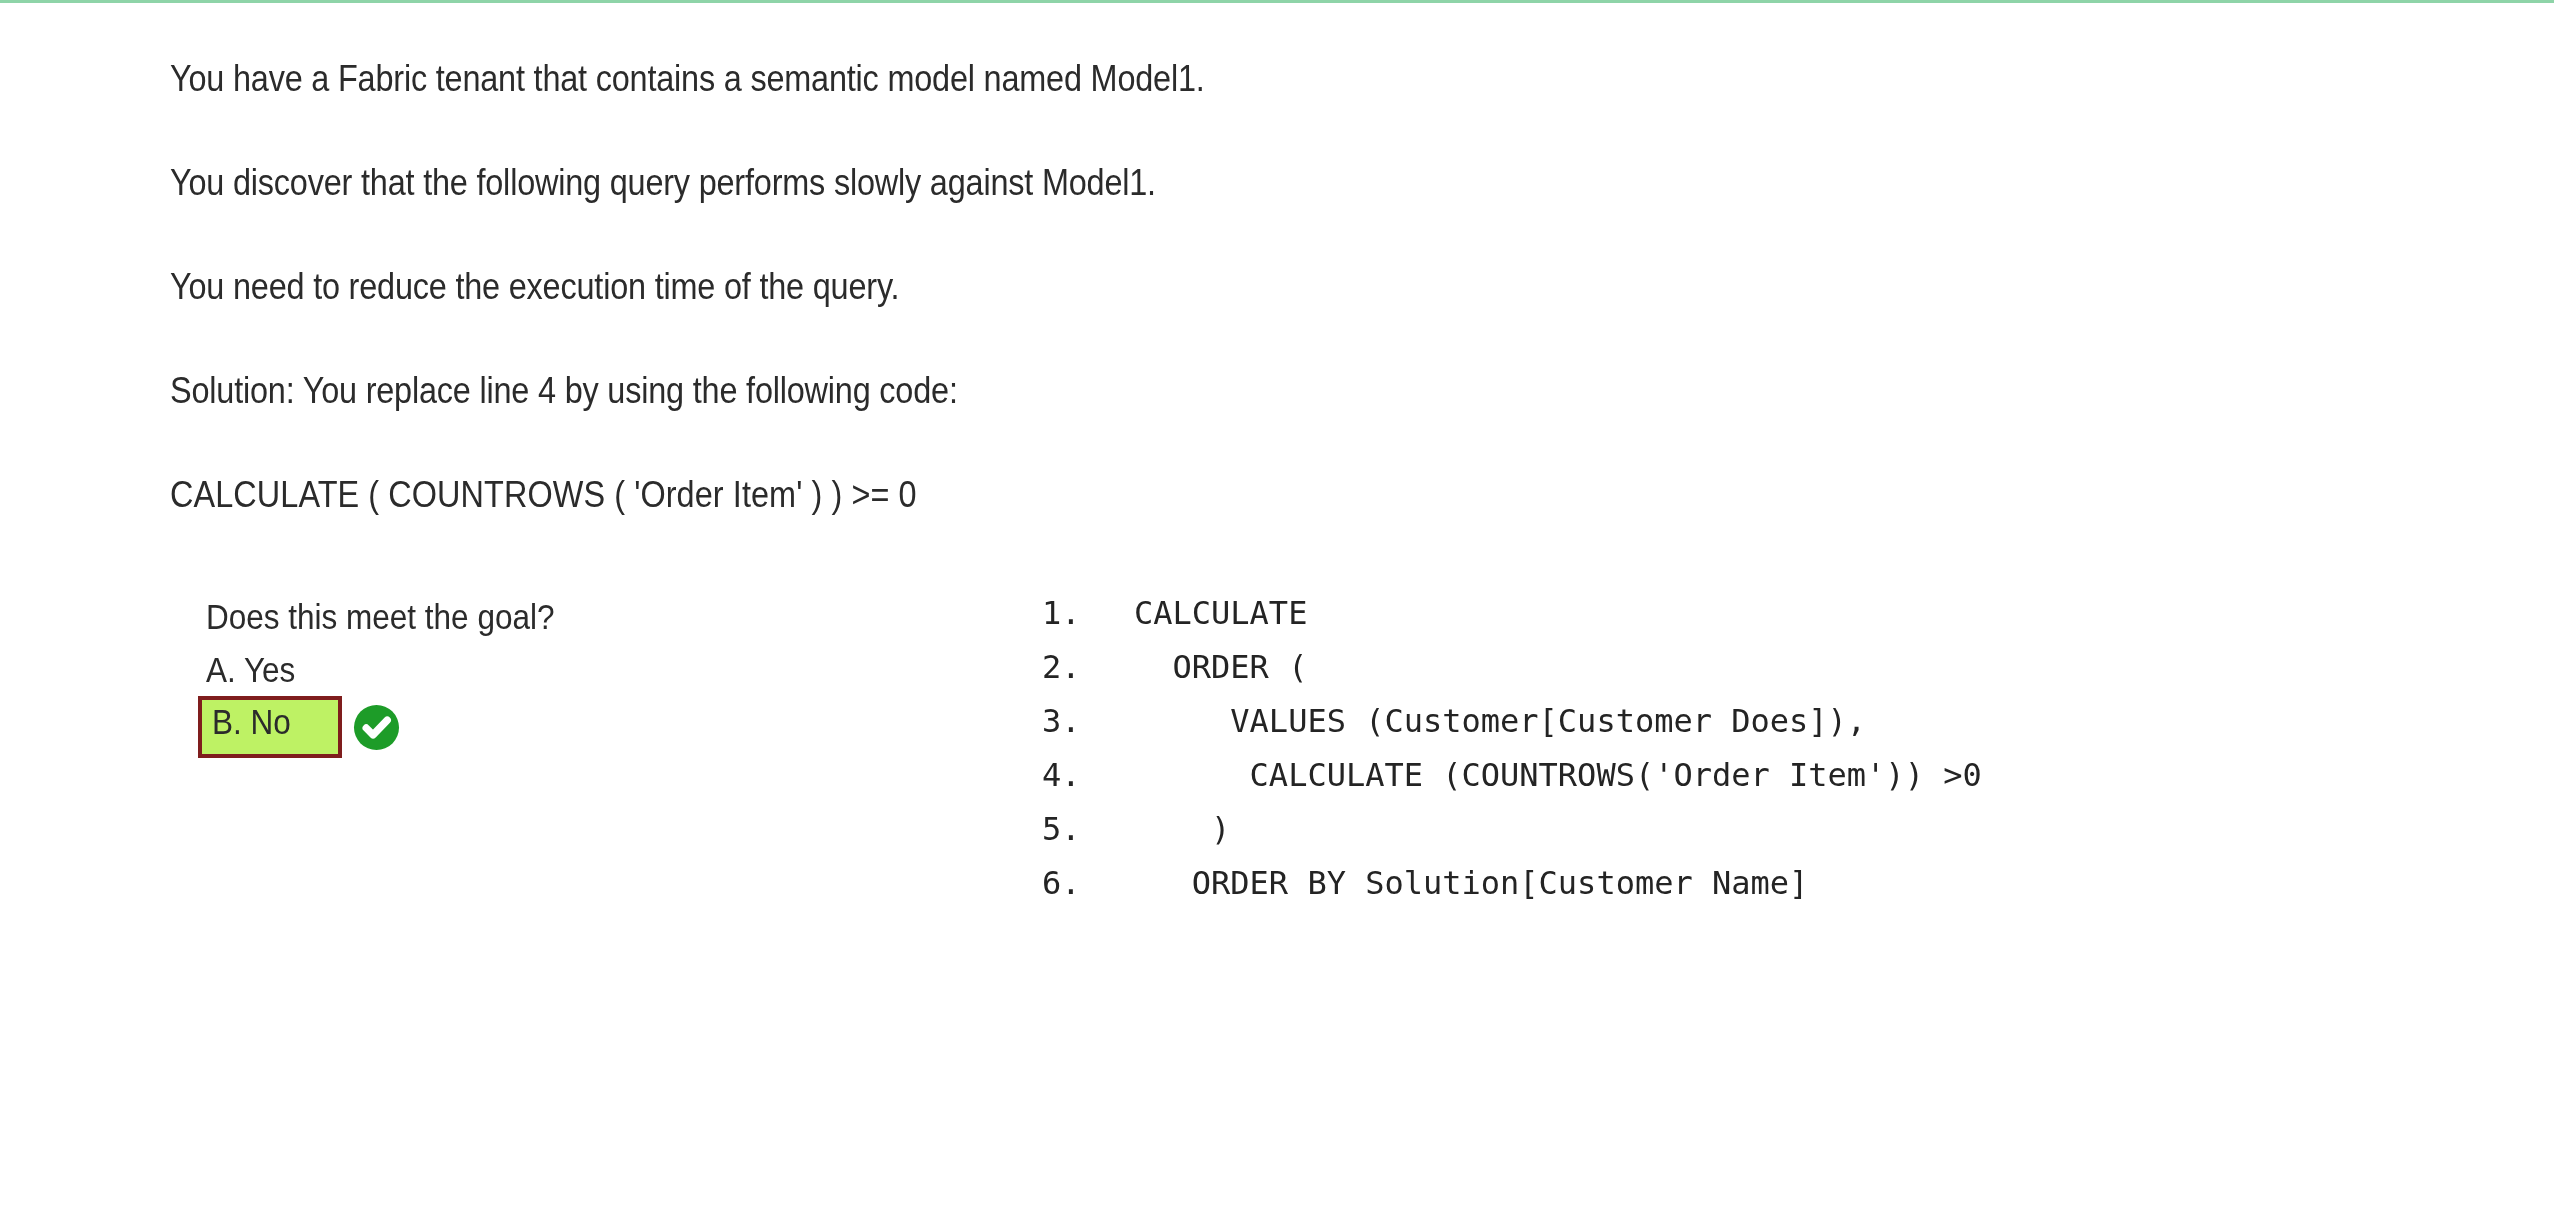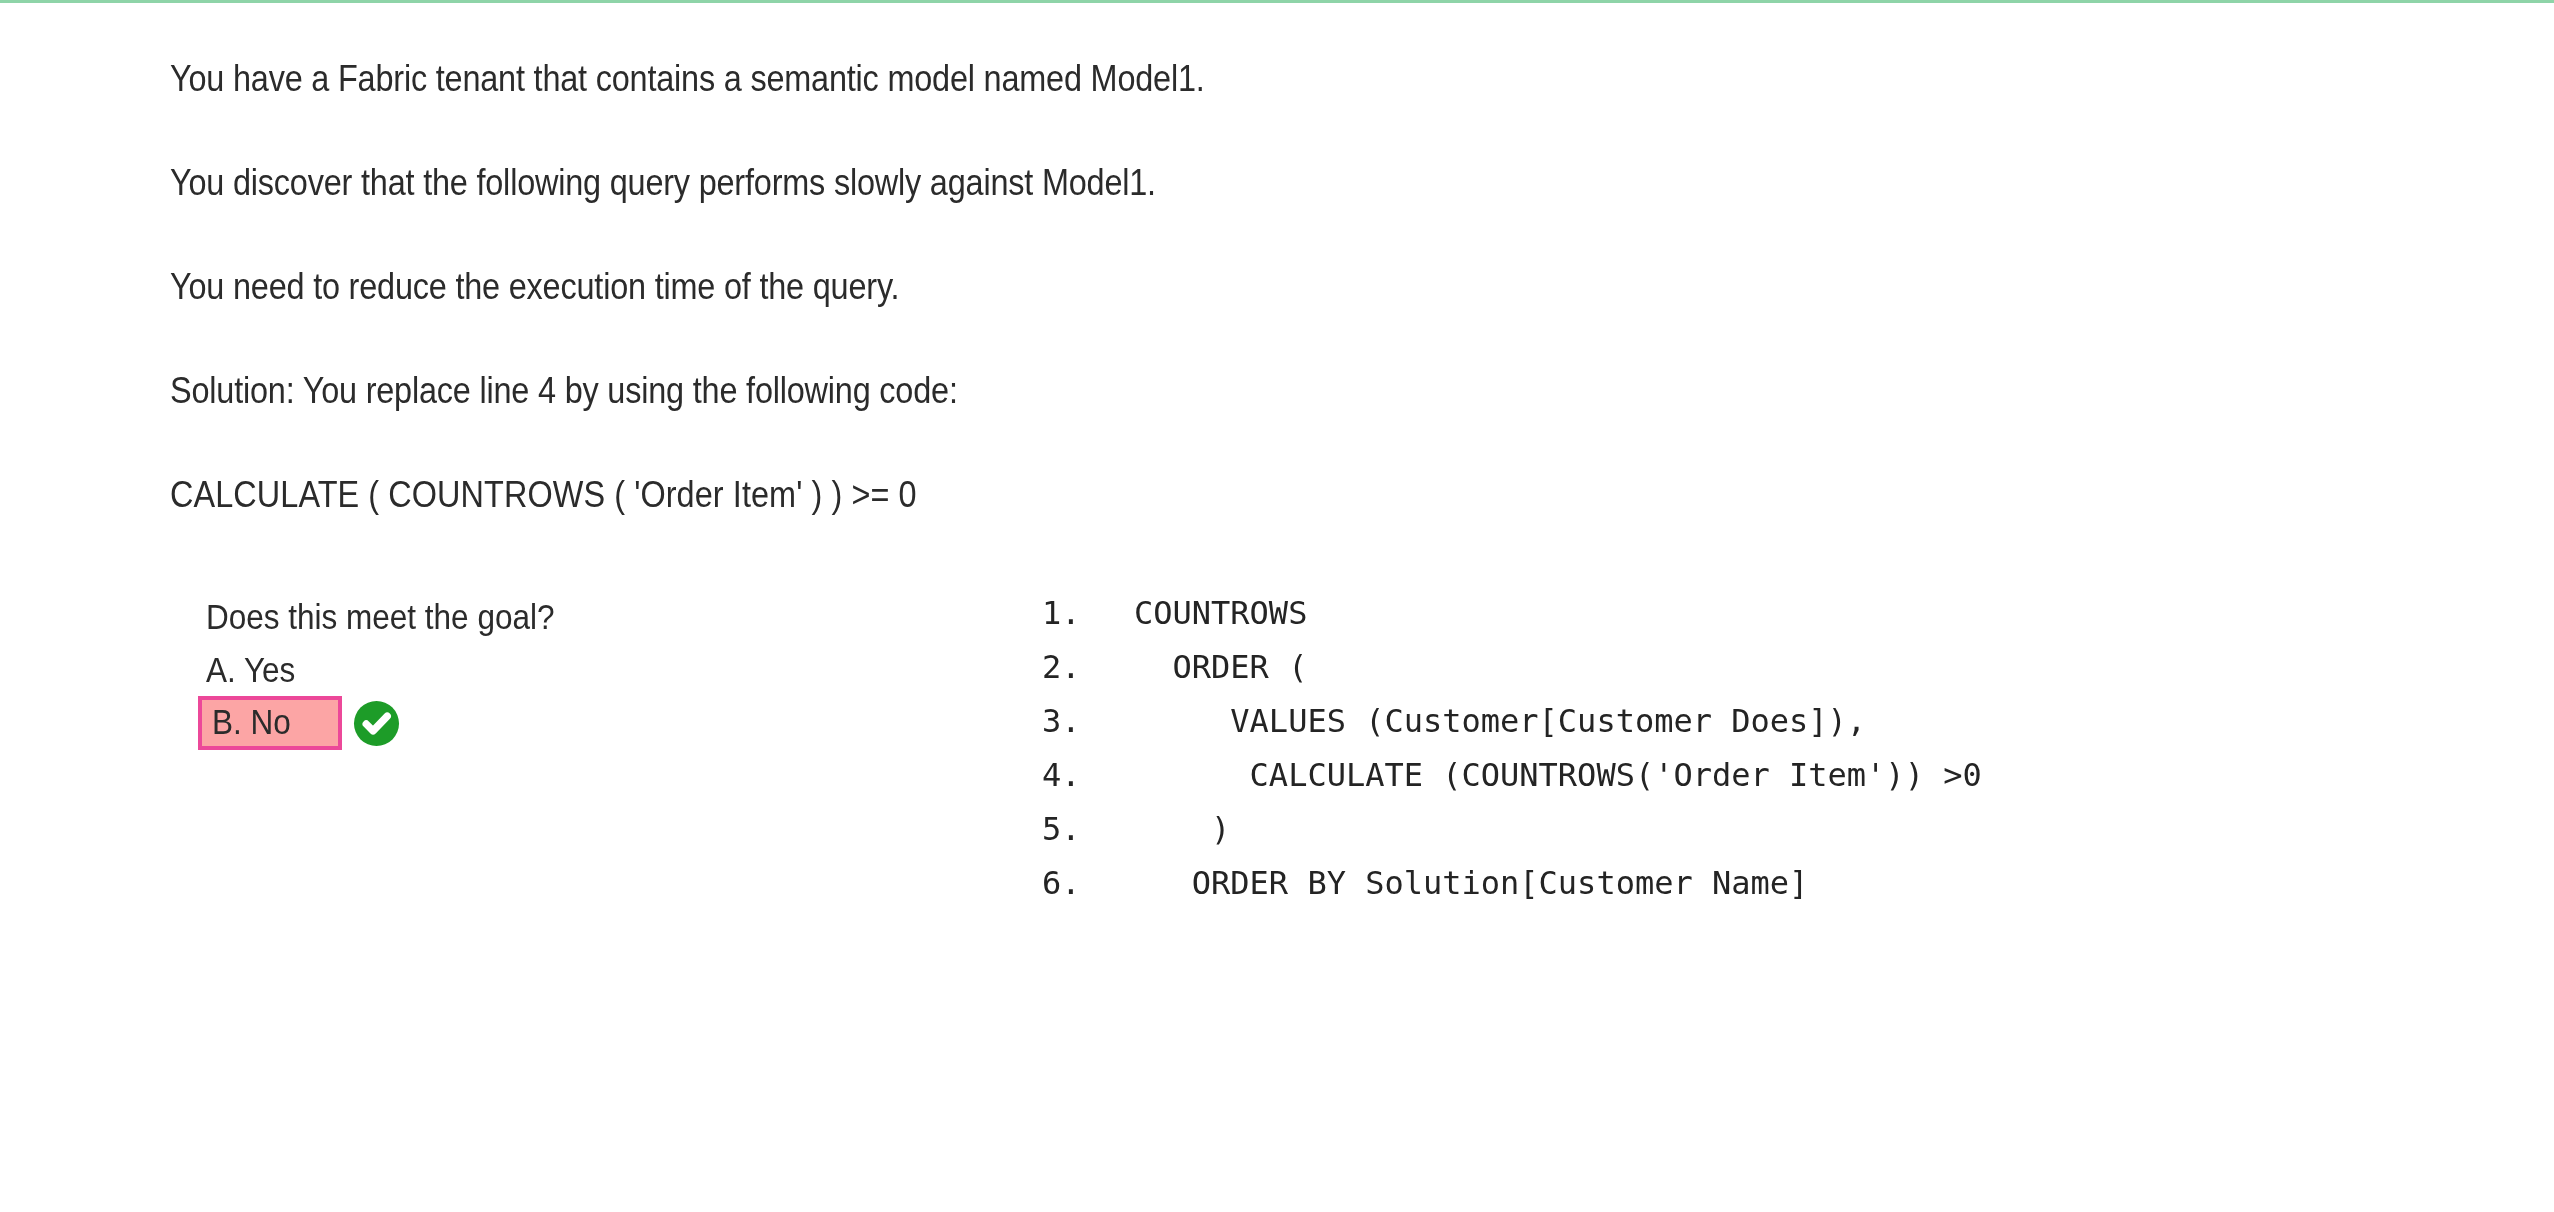--- a/index.html
+++ b/index.html
@@ -77,23 +77,23 @@
   #qa-question { margin-bottom: 12px; }
   #option-a    { margin-bottom: 6px; }
 
   #option-b-row {
     display: flex;
     align-items: center;
     gap: 11px;
     margin-left: -8px;
   }
   #option-b-box {
-    border: 4px solid #ec4899;
-    background: #fca5a5;
-    padding: 3px 38px 5px 10px;
+    border: 4px solid #7f1d1d;
+    background: #bef264;
+    padding: 3px 38px 13px 10px;
     box-sizing: border-box;
     display: inline-block;
   }
   #option-b-label {
     font-family: "Liberation Sans Narrow", "Liberation Sans", sans-serif;
     font-size: 35px;
     line-height: 38px;
     color: #2b2b2b;
     transform: scaleX(0.90);
     transform-origin: left center;
@@ -162,21 +162,21 @@
         <path d="M13.5 24.5 L20.5 31.5 L35 16.5" fill="none" stroke="#ffffff" stroke-width="7.5" stroke-linecap="round" stroke-linejoin="round"></path>
       </svg>
     </div>
 
   </div>
 
   <div id="code-listing">
 
     <div class="code-row">
       <span class="code-num">1.</span>
-      <span class="code-text">COUNTROWS</span>
+      <span class="code-text">CALCULATE</span>
     </div>
 
     <div class="code-row">
       <span class="code-num">2.</span>
       <span class="code-text">  ORDER (</span>
     </div>
 
     <div class="code-row">
       <span class="code-num">3.</span>
       <span class="code-text">     VALUES (Customer[Customer Does]),</span>

